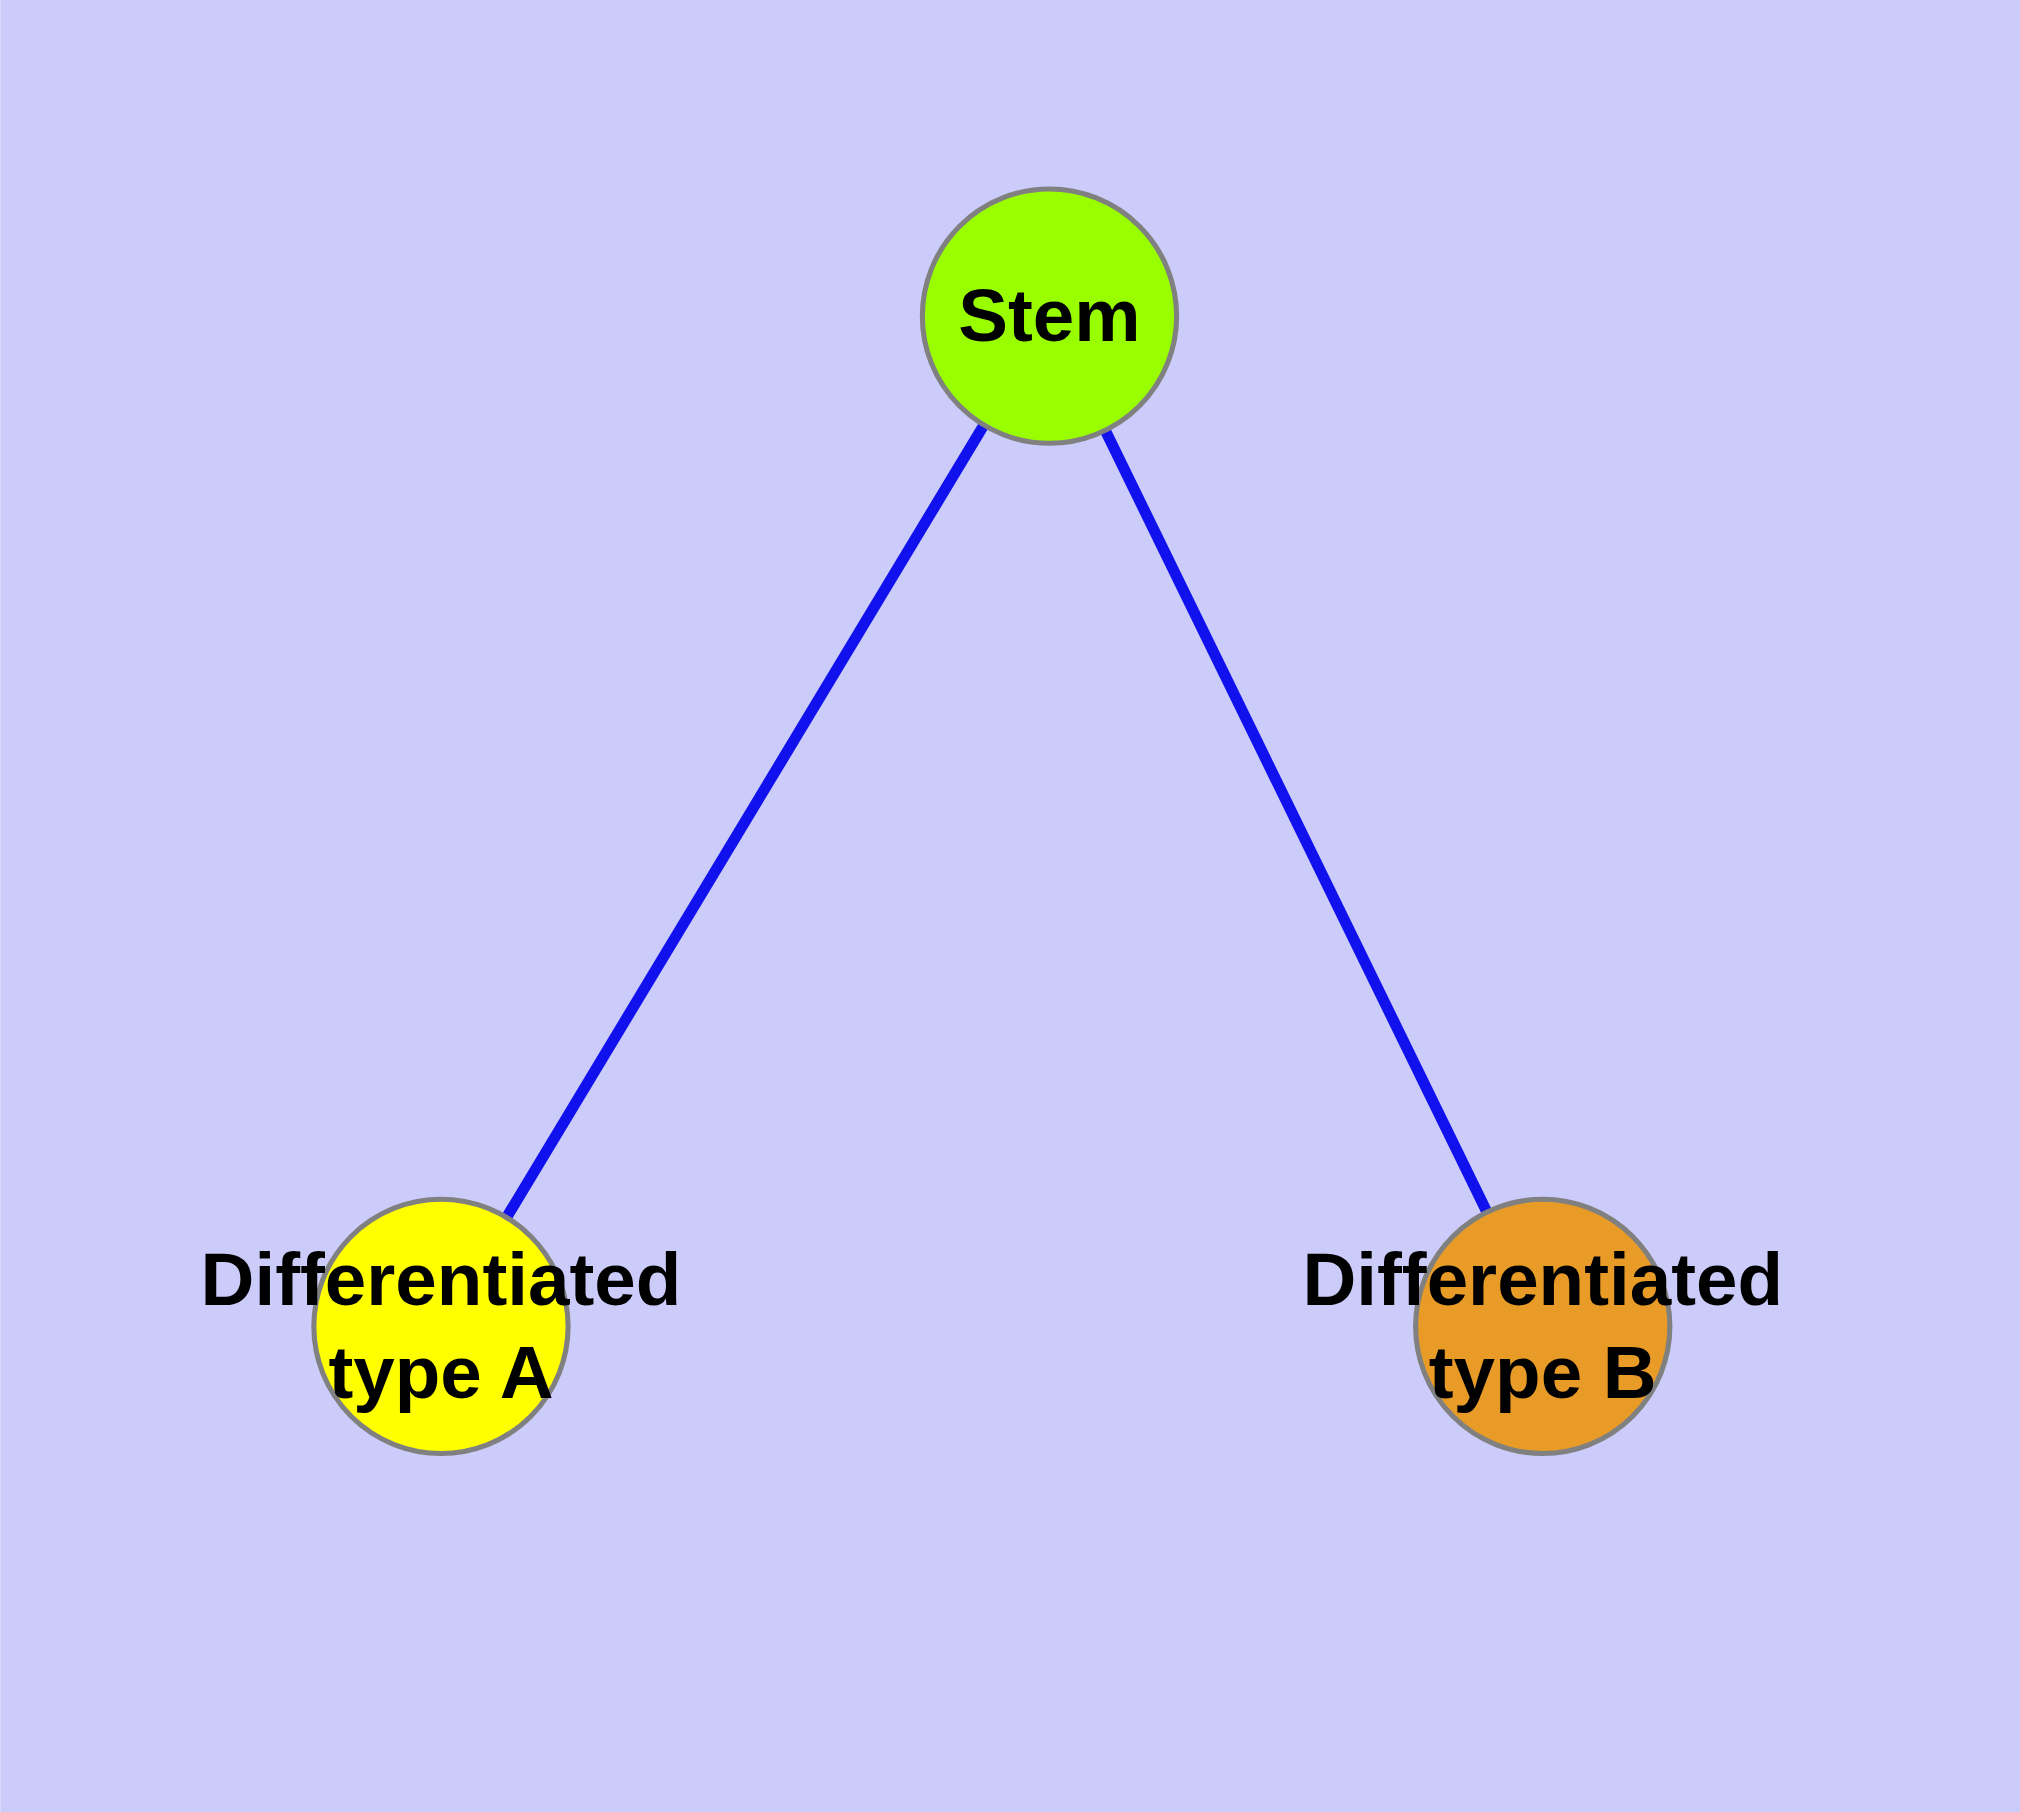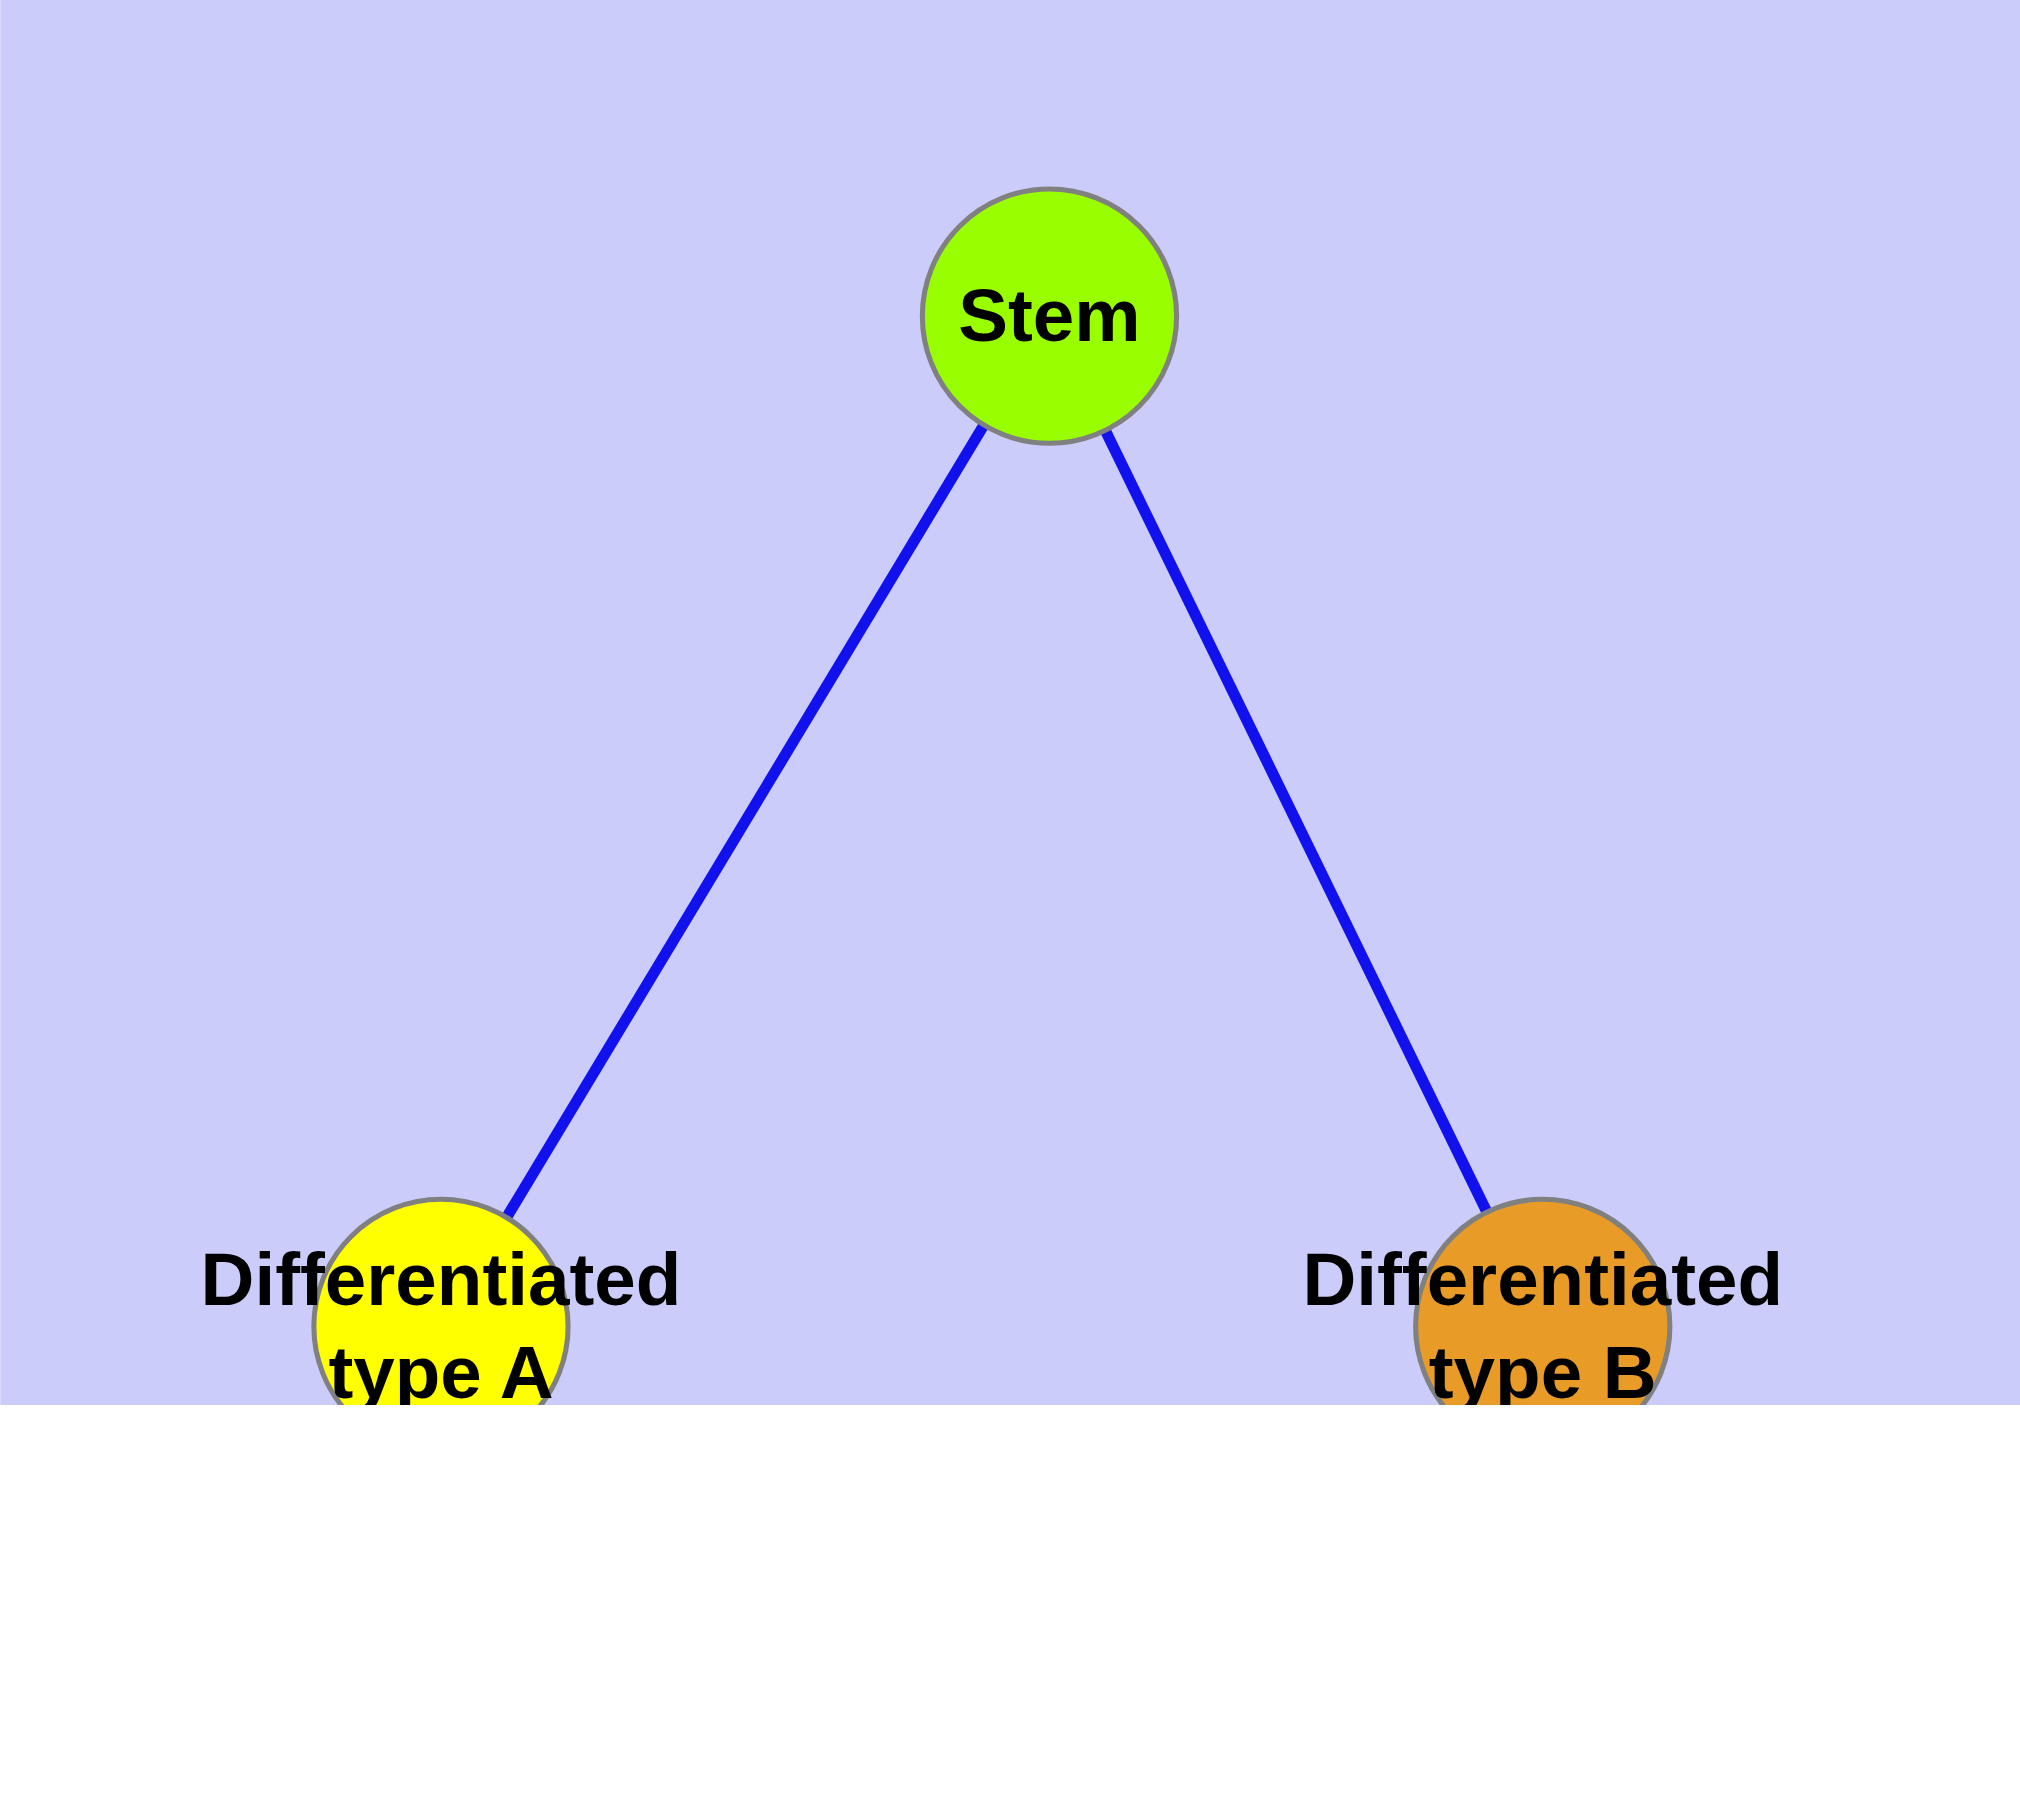--- a/index.html
+++ b/index.html
@@ -4,21 +4,21 @@
 <title>Cell Differentiation Graph</title>
 <style>
   html, body {
     margin: 0;
     padding: 0;
     background: #ffffff;
   }
   #canvas {
     position: relative;
     width: 2021px;
-    height: 1405px;
+    height: 1812px;
     overflow: hidden;
     font-family: "Liberation Sans", "DejaVu Sans", sans-serif;
   }
   #graph-svg {
     position: absolute;
     top: 0;
     left: 0;
     width: 2021px;
     height: 1812px;
     display: block;

